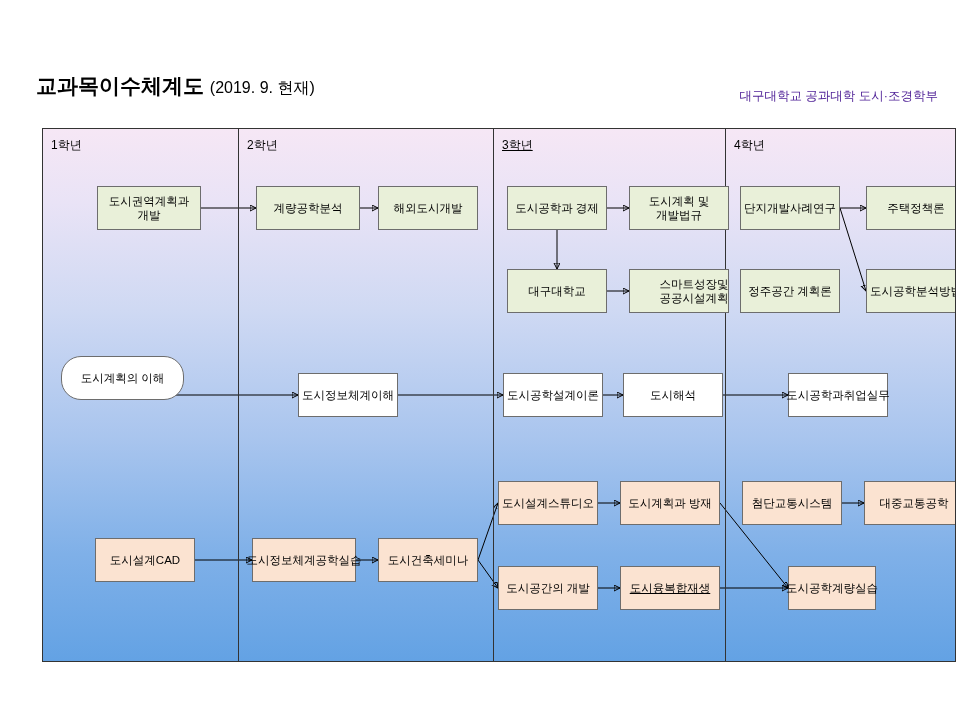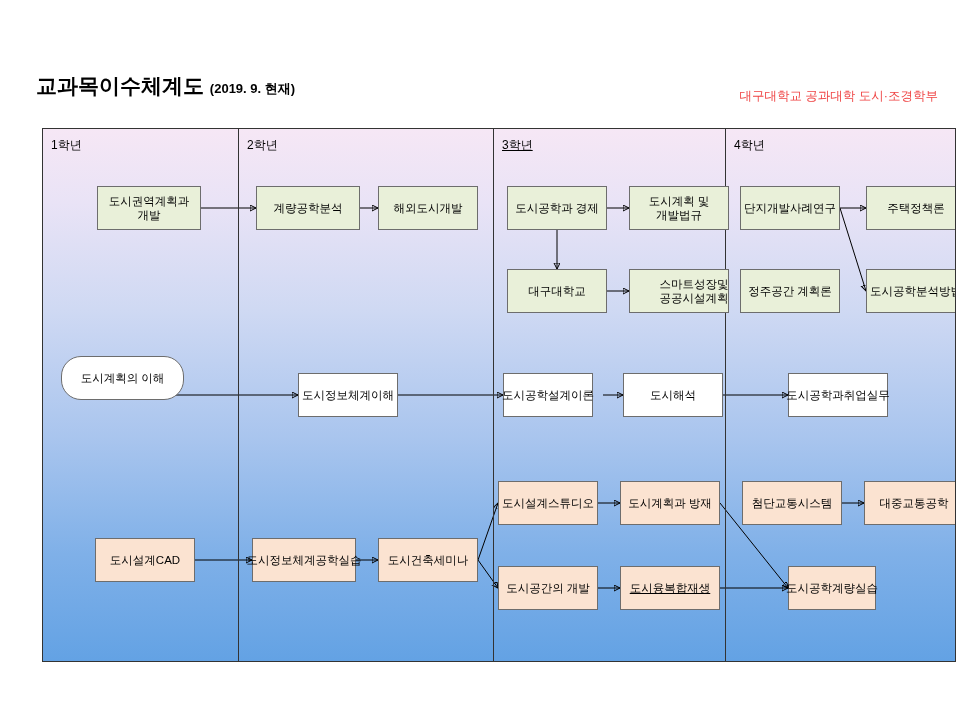--- a/index.html
+++ b/index.html
@@ -18,29 +18,29 @@
   #title {
     position: absolute;
     left: 36px;
     top: 72px;
     font-size: 21px;
     font-weight: bold;
     color: #000000;
     white-space: nowrap;
   }
   #title .sub {
-    font-size: 13px;
-    font-weight: bold;
+    font-size: 16px;
+    font-weight: normal;
   }
   #dept {
     position: absolute;
     right: 22px;
     top: 88px;
     font-size: 12.5px;
-    color: #ef4444;
+    color: #4c1d95;
     white-space: nowrap;
   }
   #canvas {
     position: absolute;
     left: 24px;
     top: 128px;
     width: 912px;
     height: 532px;
     border: 1px solid #333333;
     background: linear-gradient(to bottom, #f6e7f5 0%, #e9e3f6 14%, #cfd9f3 34%, #a9c5ee 58%, #7fb0e8 80%, #63a2e4 100%);
@@ -151,21 +151,21 @@
         <div class="node green" style="left: 464px; top: 57px; width: 100px; height: 44px;">도시공학과 경제</div>
         <div class="node green" style="left: 586px; top: 57px; width: 100px; height: 44px;">도시계획 및 개발법규</div>
         <div class="node green" style="left: 697px; top: 57px; width: 100px; height: 44px;">단지개발사례연구</div>
         <div class="node green" style="left: 823px; top: 57px; width: 100px; height: 44px;">주택정책론</div>
         <div class="node green" style="left: 464px; top: 140px; width: 100px; height: 44px;">대구대학교</div>
         <div class="node green" style="left: 586px; top: 140px; width: 100px; height: 44px; padding-left: 34px;">스마트성장및 공공시설계획</div>
         <div class="node green" style="left: 697px; top: 140px; width: 100px; height: 44px;">정주공간 계획론</div>
         <div class="node green" style="left: 823px; top: 140px; width: 100px; height: 44px;">도시공학분석방법</div>
         <div class="node white" style="left: 18px; top: 227px; width: 123px; height: 44px; border-radius: 20px;">도시계획의 이해</div>
         <div class="node white" style="left: 255px; top: 244px; width: 100px; height: 44px;">도시정보체계이해</div>
-        <div class="node white" style="left: 460px; top: 244px; width: 90px; height: 44px;">도시공학설계이론</div>
+        <div class="node white" style="left: 460px; top: 244px; width: 100px; height: 44px;">도시공학설계이론</div>
         <div class="node white" style="left: 580px; top: 244px; width: 100px; height: 44px;">도시해석</div>
         <div class="node white" style="left: 745px; top: 244px; width: 100px; height: 44px;">도시공학과취업실무</div>
         <div class="node peach" style="left: 455px; top: 352px; width: 100px; height: 44px;">도시설계스튜디오</div>
         <div class="node peach" style="left: 577px; top: 352px; width: 100px; height: 44px;">도시계획과 방재</div>
         <div class="node peach" style="left: 699px; top: 352px; width: 100px; height: 44px;">첨단교통시스템</div>
         <div class="node peach" style="left: 821px; top: 352px; width: 100px; height: 44px;">대중교통공학</div>
         <div class="node peach" style="left: 52px; top: 409px; width: 100px; height: 44px;">도시설계CAD</div>
         <div class="node peach" style="left: 209px; top: 409px; width: 104px; height: 44px;">도시정보체계공학실습</div>
         <div class="node peach" style="left: 335px; top: 409px; width: 100px; height: 44px;">도시건축세미나</div>
         <div class="node peach" style="left: 455px; top: 437px; width: 100px; height: 44px;">도시공간의 개발</div>

